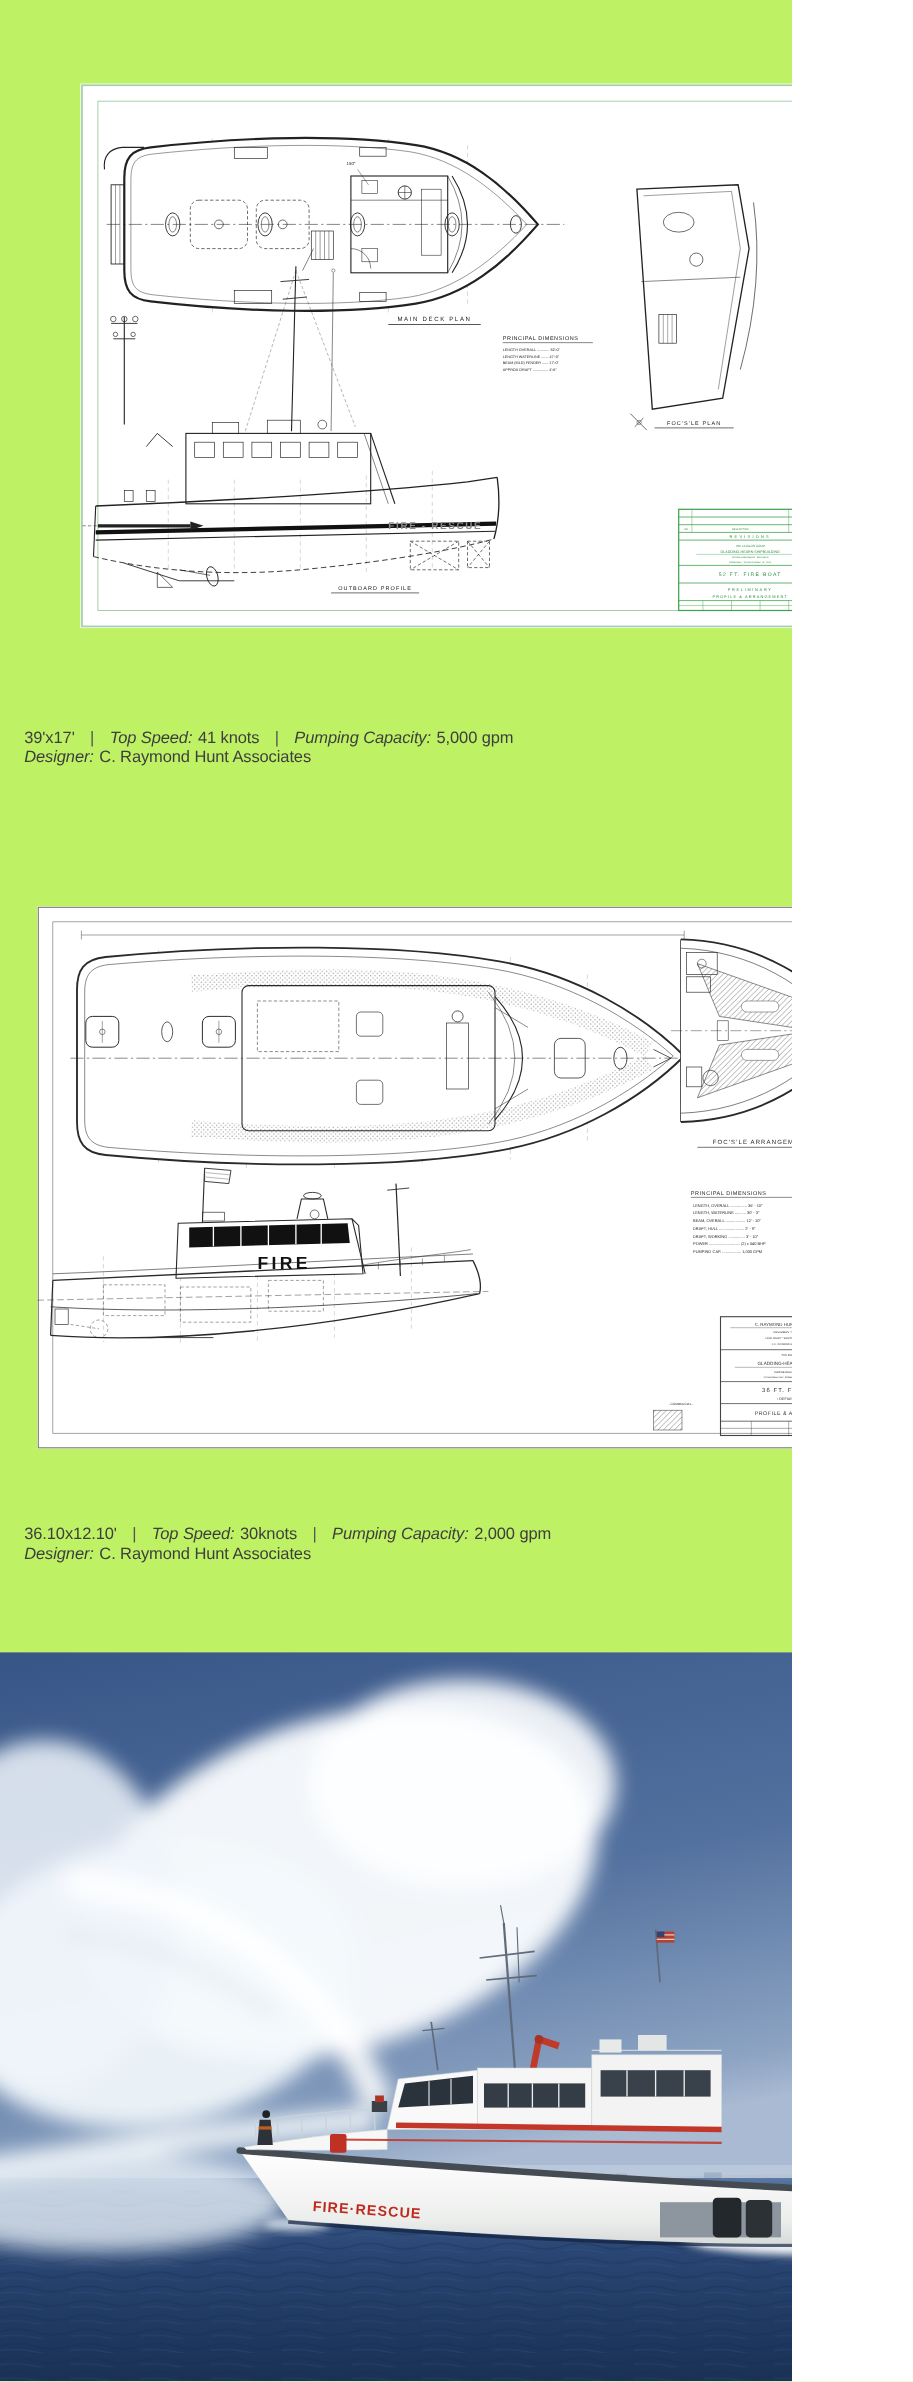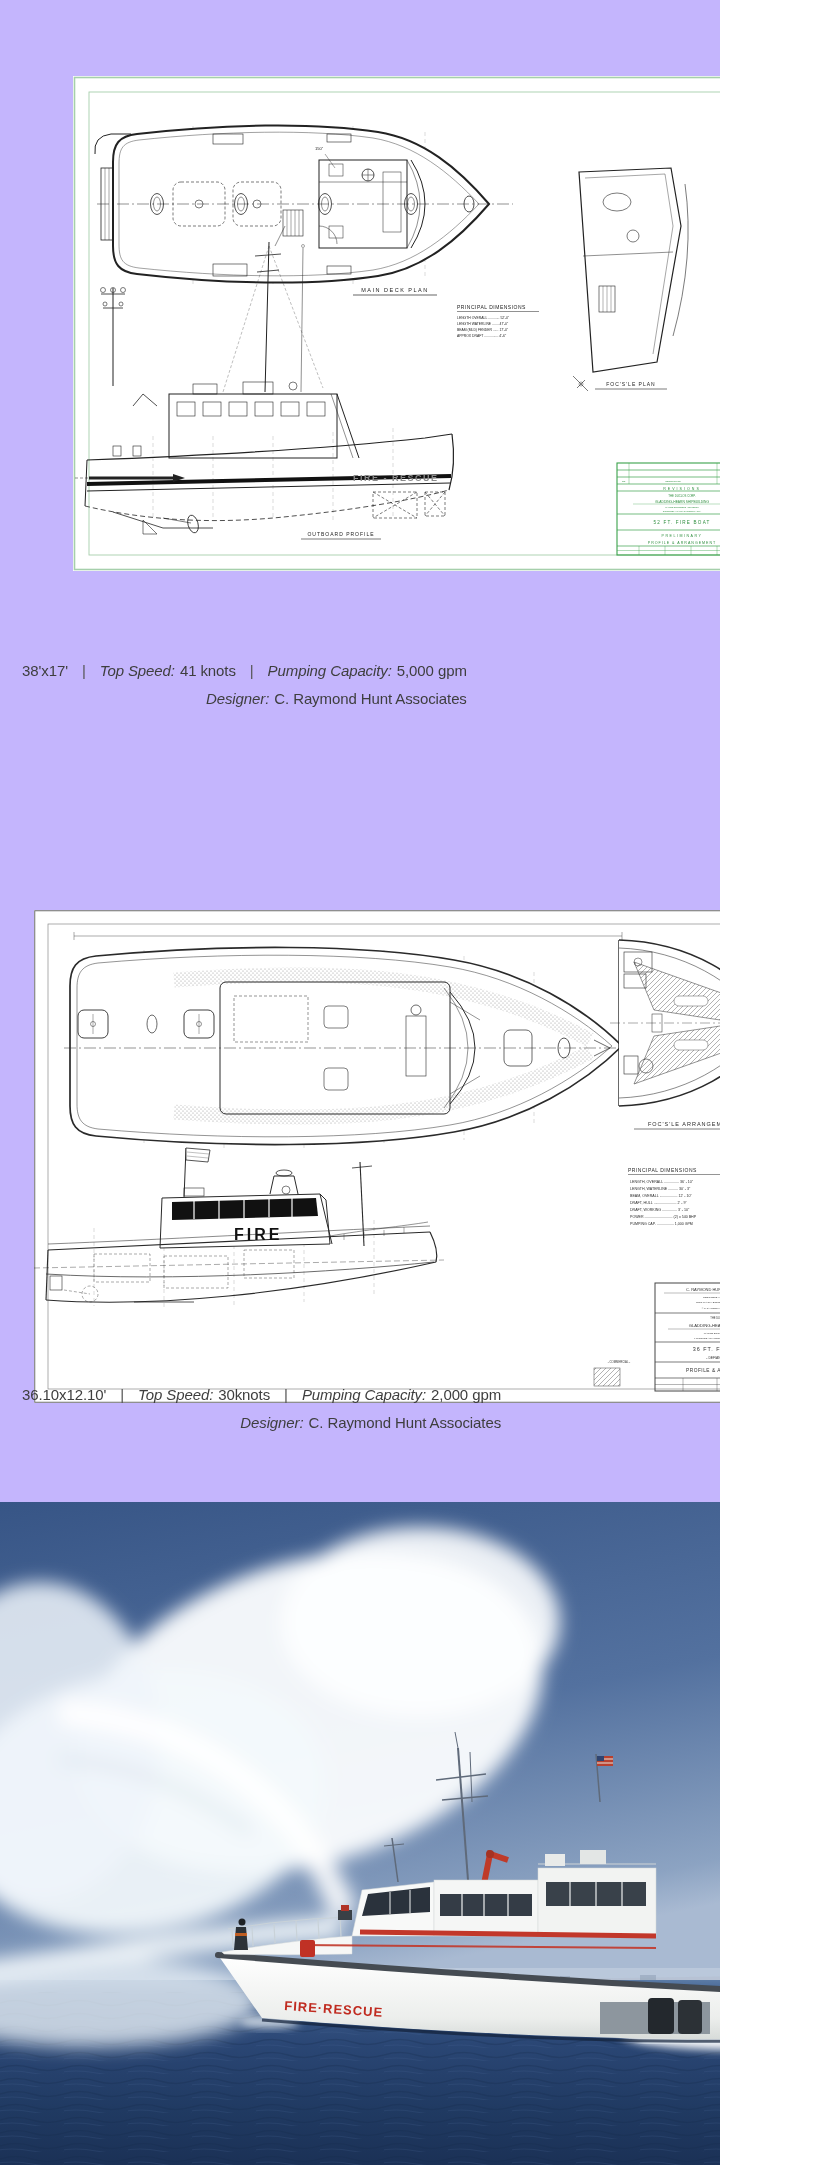--- a/index.html
+++ b/index.html
@@ -1,21 +1,21 @@
 <!DOCTYPE html>
 <html><head>
 <meta charset="utf-8">
 <style>
   html,body{margin:0;padding:0;background:#fff;}
-  .page{position:relative;width:720px;height:2165px;background:#c4b5fd;overflow:hidden;
+  .page{position:relative;width:720px;height:2165px;background:#bef264;overflow:hidden;
         font-family:"Liberation Sans",sans-serif;}
   .abs{position:absolute;}
   .caption{color:#3e3e3e;font-size:15px;letter-spacing:-0.1px;}
   .caption .line{display:flex;align-items:baseline;white-space:nowrap;}
-  .caption .line2{margin-top:11px;justify-content:flex-end;}
+  .caption .line2{margin-top:1px;}
   .caption .sep{margin:0 14px;color:#555;}
   .caption i{margin-right:5px;}
   .caption .val{font-style:normal;}
   svg text{font-family:"Liberation Sans",sans-serif;}
   .bp{background:#fff;}
 </style>
 </head>
 <body>
 
 <div class="page">
@@ -220,32 +220,32 @@
       <text x="609" y="435.5" font-size="2.1">SOMERSET * MASSACHUSETTS * USA</text>
       <text x="609" y="448" font-size="4.6" letter-spacing="1.2">52 FT. FIRE BOAT</text>
       <text x="609" y="461" font-size="3.6" letter-spacing="1.5">PRELIMINARY</text>
       <text x="609" y="467.5" font-size="3.6" letter-spacing="1">PROFILE &amp; ARRANGEMENT</text>
     </g>
   </svg>
   </div>
 
   <div class="abs caption" style="left:22px;top:662px;">
     <div class="line">
-      <span class="val">38'x17'</span>
+      <span class="val">39'x17'</span>
       <span class="sep">|</span>
       <span><i>Top Speed:</i><span class="val">41 knots</span></span>
       <span class="sep">|</span>
       <span><i>Pumping Capacity:</i><span class="val">5,000 gpm</span></span>
     </div>
     <div class="line line2">
       <span><i>Designer:</i><span class="val">C. Raymond Hunt Associates</span></span>
     </div>
   </div>
 
-  <div class="abs bp" style="left:34px;top:910px;width:771px;height:493px;">
+  <div class="abs bp" style="left:34px;top:824px;width:771px;height:493px;">
   <svg width="771" height="493" viewBox="0 0 771 493">
     <defs>
       <pattern id="dots2" width="4" height="4" patternUnits="userSpaceOnUse">
         <circle cx="1" cy="1" r="0.55" fill="#555"></circle>
             <circle cx="3" cy="3" r="0.55" fill="#555"></circle>
       </pattern>
       <pattern id="hatch2" width="5" height="5" patternUnits="userSpaceOnUse">
         <path d="M0,5 L5,0" stroke="#666" stroke-width="0.5"></path>
       </pattern>
     </defs>

